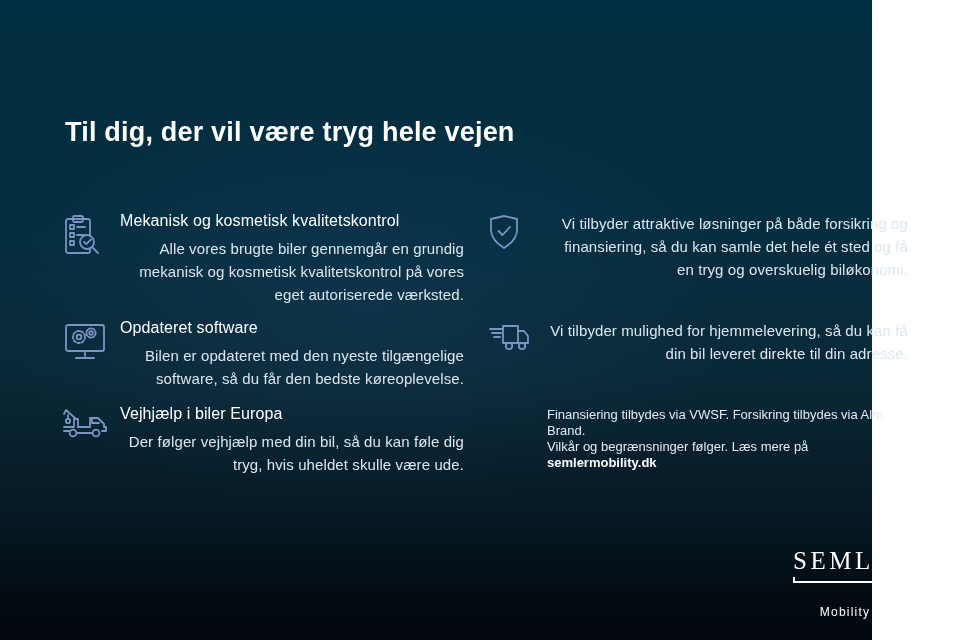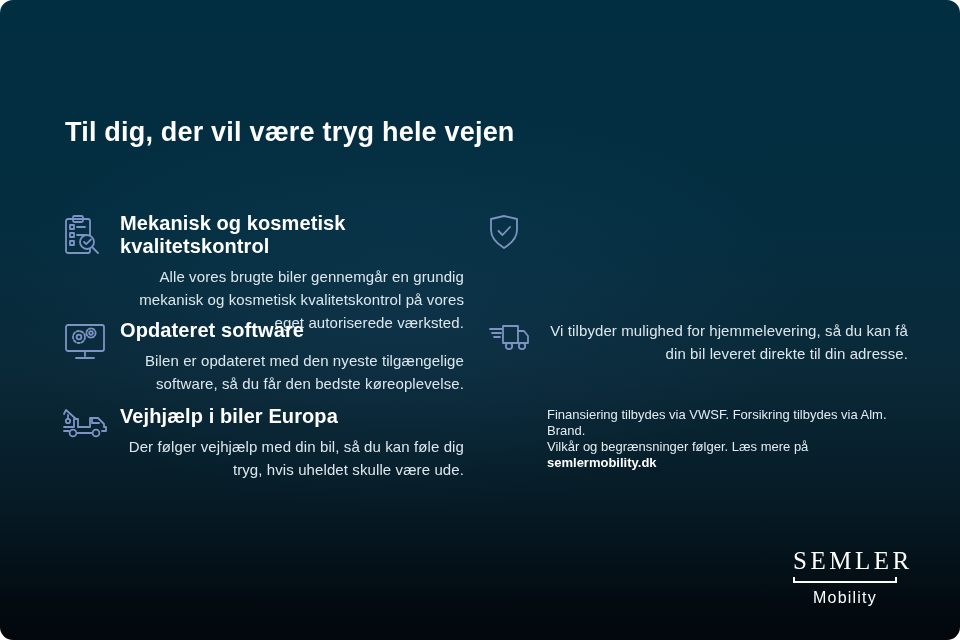--- a/index.html
+++ b/index.html
@@ -3,38 +3,37 @@
 <meta charset="utf-8">
 <style>
   * { margin:0; padding:0; box-sizing:border-box; }
   html,body { width:960px; height:640px; }
   body {
     font-family:"Liberation Sans", sans-serif;
     overflow:hidden;
   }
   .canvas {
     position:relative;
-    width:960px; height:640px;
+    width:872px; height:640px;
     background:
       radial-gradient(ellipse 60% 45% at 42% 48%, rgba(35,80,120,0.22), rgba(0,0,0,0) 70%),
       linear-gradient(180deg, #022e41 0%, #042e40 35%, #0a2938 58%, #061b26 78%, #030b11 94%, #02070c 100%);
-    border-radius: 13px;
   }
   .headline {
     position:absolute; left:65px; top:117px;
     font-size:27px; font-weight:bold; color:#ffffff;
     letter-spacing:0.2px;
   }
   .feature { position:absolute; display:flex; align-items:flex-start; }
   .feature .icon-box {
     flex:0 0 auto; width:46px; margin-right:12px; margin-top:2px;
   }
   .feature .txt { flex:1 1 auto; }
   .feature h3 {
-    font-size:20px; font-weight:bold; color:#ffffff;
+    font-size:16px; font-weight:normal; color:#ffffff;
     margin-bottom:7px; letter-spacing:0.1px;
   }
   .feature p {
     font-size:15px; line-height:23px; color:#dde7ed;
     letter-spacing:0.1px;
     text-align:right;
   }
   .icon-box svg { display:block; }
   .disclaimer {
     position:absolute; left:547px; top:407px; width:350px;
@@ -50,23 +49,23 @@
     font-size:25px; letter-spacing:3.5px; font-weight:normal;
     display:block; white-space:nowrap;
   }
   .logo .rule {
     margin-top:2px; height:6px;
     border-left:2px solid #ffffff;
     border-right:2px solid #ffffff;
     border-bottom:2px solid #ffffff;
   }
   .logo .sub {
-    display:block; margin-top:6px;
+    display:block; margin-top:22px;
     font-family:"Liberation Sans", sans-serif;
-    font-size:16px; letter-spacing:1.2px;
+    font-size:12px; letter-spacing:1.2px;
   }
   
   #f-quality   { left:62px;  top:212px; width:402px; }
   #f-insurance { left:488px; top:212px; width:420px; }
   #f-software  { left:62px;  top:319px; width:402px; }
   #f-delivery  { left:488px; top:319px; width:420px; }
   #f-roadside  { left:62px;  top:405px; width:402px; }
 </style>
 </head>
 <body>
@@ -97,20 +96,21 @@
   </div>
 
   <div class="feature" id="f-insurance">
     <span class="icon-box">
       <svg width="34" height="38" viewBox="0 0 34 38" fill="none" stroke="#7d93c3" stroke-width="1.8" stroke-linecap="round" stroke-linejoin="round">
         <path d="M3 5 L16 2 L29 5 V16 C29 24 24 29 16 34 C8 29 3 24 3 16 Z"></path>
         <path d="M10.5 17 l4 4 L22 13"></path>
       </svg>
     </span>
     <div class="txt">
+      <p>Vi tilbyder attraktive løsninger på både forsikring og finansiering, så du kan samle det hele ét sted og få en tryg og overskuelig biløkonomi.</p>
     </div>
   </div>
 
   <div class="feature" id="f-software">
     <span class="icon-box">
       <svg width="46" height="40" viewBox="0 0 46 40" fill="none" stroke="#7d93c3" stroke-width="1.8" stroke-linecap="round" stroke-linejoin="round">
         <rect x="4" y="4" width="38" height="26" rx="2"></rect>
         <circle cx="17" cy="16" r="6" stroke-dasharray="2.4 1.8"></circle>
         <circle cx="17" cy="16" r="2.4"></circle>
         <circle cx="29" cy="12" r="4.6" stroke-dasharray="2.2 1.6"></circle>

